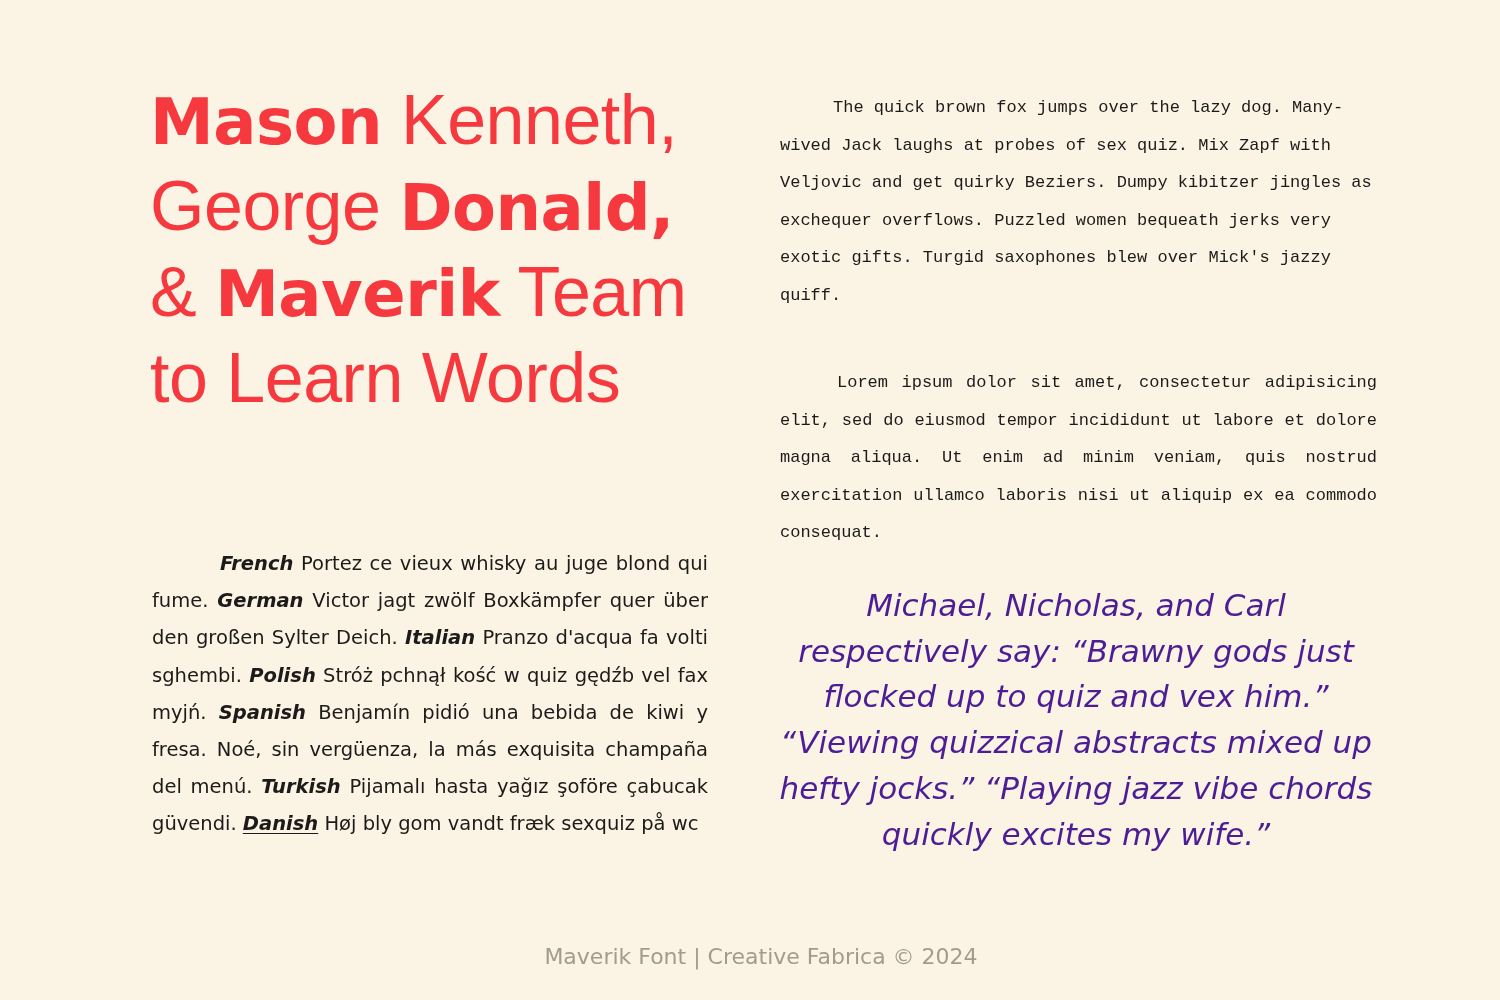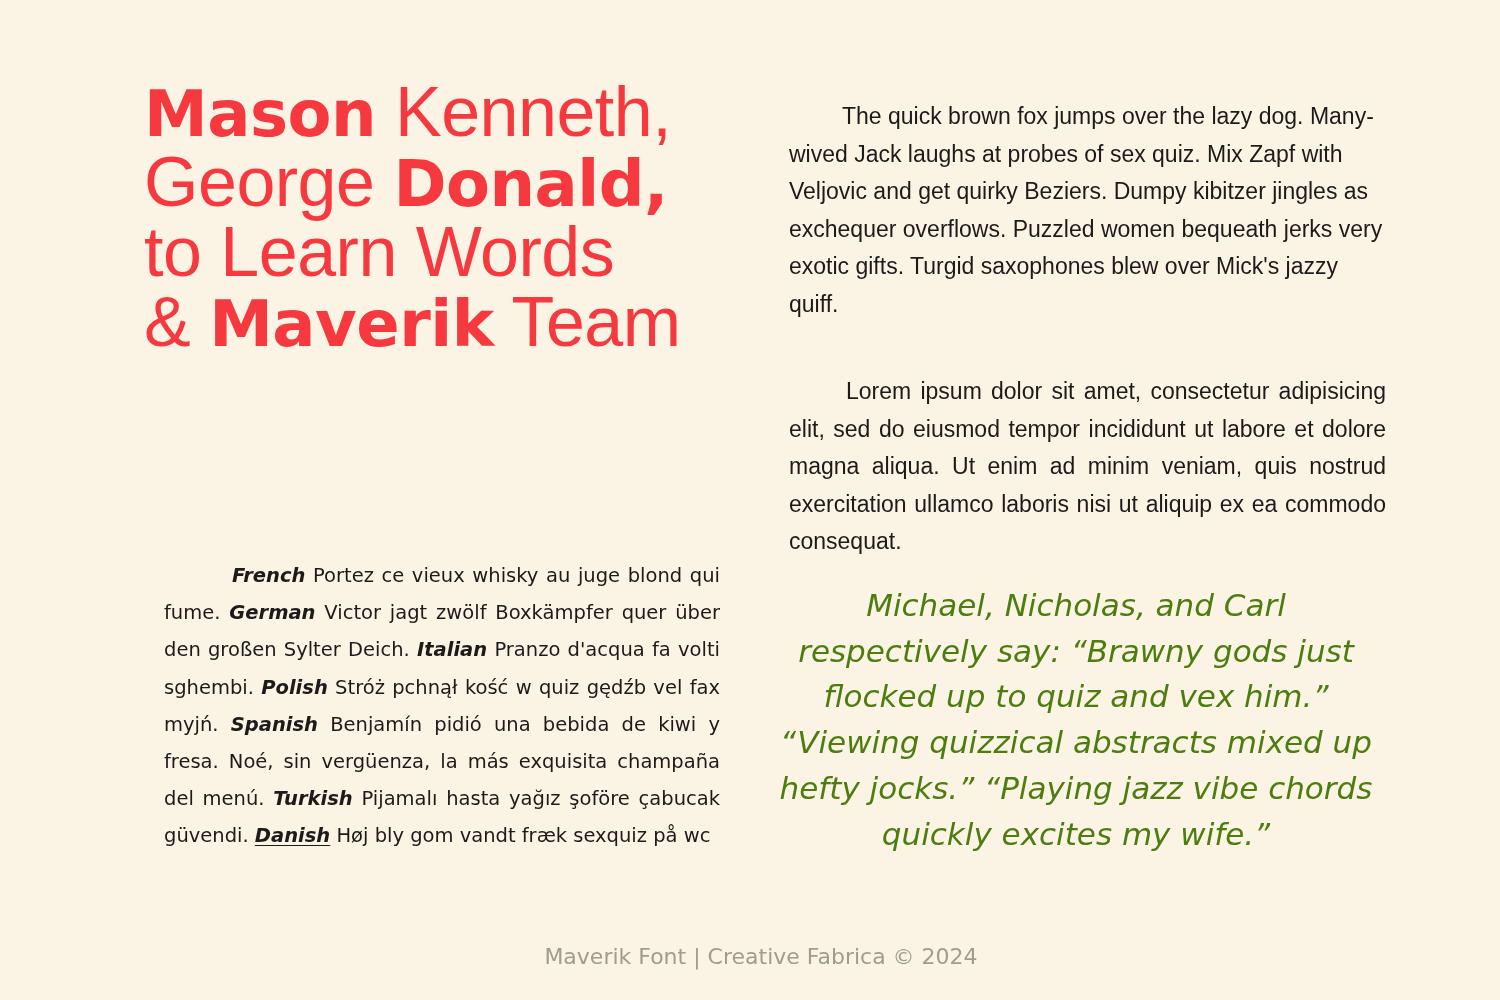--- a/index.html
+++ b/index.html
@@ -10,27 +10,27 @@
       width: 1500px;
       height: 1000px;
       background: #FBF3E3;
       position: relative;
       overflow: hidden;
       font-family: "DejaVu Sans", sans-serif;
       color: #1d1a1a;
     }
     .headline {
       position: absolute;
-      left: 144px;
+      left: 150px;
       top: 78px;
       width: 580px;
       color: #F5393E;
       font-family: "DejaVu Sans", sans-serif;
       font-size: 66px;
-      line-height: 68px;
+      line-height: 84px;
       letter-spacing: -0.5px;
       margin: 0;
       font-weight: 200;
     }
     .headline .line {
       display: block;
       white-space: nowrap;
     }
     .thin-text {
       font-family: "Liberation Sans", sans-serif;
@@ -46,40 +46,40 @@
     .lang-block {
       position: absolute;
       left: 152px;
       top: 545px;
       width: 556px;
       font-family: "DejaVu Sans", sans-serif;
       font-size: 19.5px;
       line-height: 37.2px;
       text-align: justify;
       text-indent: 68px;
-      margin: 12px;
+      margin: 0;
       color: #1d1a1a;
     }
     .lang-block .lang {
       font-weight: 700;
       font-style: italic;
     }
     .lang-block .lang.underlined {
       text-decoration: underline;
       text-underline-offset: 3px;
     }
 
     .right-para {
       position: absolute;
       left: 776px;
       width: 597px;
-      font-family: Liberation Sans, sans-serif;
-      font-size: 23px;
+      font-family: Liberation Mono, monospace;
+      font-size: 17px;
       line-height: 37.5px;
-      margin: 13px;
+      margin: 4px;
       color: #1d1a1a;
     }
     .para-1 {
       top: 85px;
       text-indent: 53px;
       text-align: left;
     }
     .para-2 {
       top: 360px;
       text-indent: 57px;
@@ -91,21 +91,21 @@
       left: 770px;
       top: 583px;
       width: 612px;
       margin: 0;
       font-family: "DejaVu Sans", sans-serif;
       font-style: italic;
       font-weight: 200;
       font-size: 31px;
       line-height: 45.7px;
       text-align: center;
-      color: #4d7c0f;
+      color: #4c1d95;
     }
 
     .footer {
       position: absolute;
       left: 0;
       top: 933px;
       width: 1500px;
       text-align: center;
       font-family: "DejaVu Sans", sans-serif;
       font-size: 22px;
@@ -117,24 +117,24 @@
 <body>
 
 <h1 class="headline">
   <span class="line">
     <span class="bold-text">Mason</span><span class="thin-text"> Kenneth,</span>
   </span>
   <span class="line">
     <span class="thin-text">George </span><span class="bold-text">Donald</span><span class="bold-text">,</span>
   </span>
   <span class="line">
-    <span class="thin-text">to Learn Words</span>
+    <span class="thin-text">&amp; </span><span class="bold-text">Maverik</span><span class="thin-text"> Team</span>
   </span>
   <span class="line">
-    <span class="thin-text">&amp; </span><span class="bold-text">Maverik</span><span class="thin-text"> Team</span>
+    <span class="thin-text">to Learn Words</span>
   </span>
 </h1>
 
 <p class="lang-block"><span class="lang">French</span><span> Portez ce vieux whisky au juge blond qui fume. </span><span class="lang">German</span><span> Victor jagt zwölf Boxkämpfer quer über den großen Sylter Deich. </span><span class="lang">Italian</span><span> Pranzo d'acqua fa volti sghembi. </span><span class="lang">Polish</span><span> Stróż pchnął kość w quiz gędźb vel fax myjń. </span><span class="lang">Spanish</span><span> Benjamín pidió una bebida de kiwi y fresa. Noé, sin vergüenza, la más exquisita champaña del menú. </span><span class="lang">Turkish</span><span> Pijamalı hasta yağız şoföre çabucak güvendi. </span><span class="lang underlined">Danish</span><span> Høj bly gom vandt fræk sexquiz på wc</span></p>
 
 <p class="right-para para-1">The quick brown fox jumps over the lazy dog. Many-wived Jack laughs at probes of sex quiz. Mix Zapf with Veljovic and get quirky Beziers.  Dumpy kibitzer jingles as exchequer overflows. Puzzled women bequeath jerks very exotic gifts. Turgid saxophones blew over Mick's jazzy quiff.</p>
 
 <p class="right-para para-2">Lorem ipsum dolor sit amet, consectetur adipisicing elit, sed do eiusmod tempor incididunt ut labore et dolore magna aliqua. Ut enim ad minim veniam, quis nostrud exercitation ullamco laboris nisi ut aliquip ex ea commodo consequat.</p>
 
 <p class="quote">Michael, Nicholas, and Carl respectively say: “Brawny gods just flocked up to quiz and vex him.” “Viewing quizzical abstracts mixed up hefty jocks.” “Playing jazz vibe chords quickly excites my wife.”</p>

